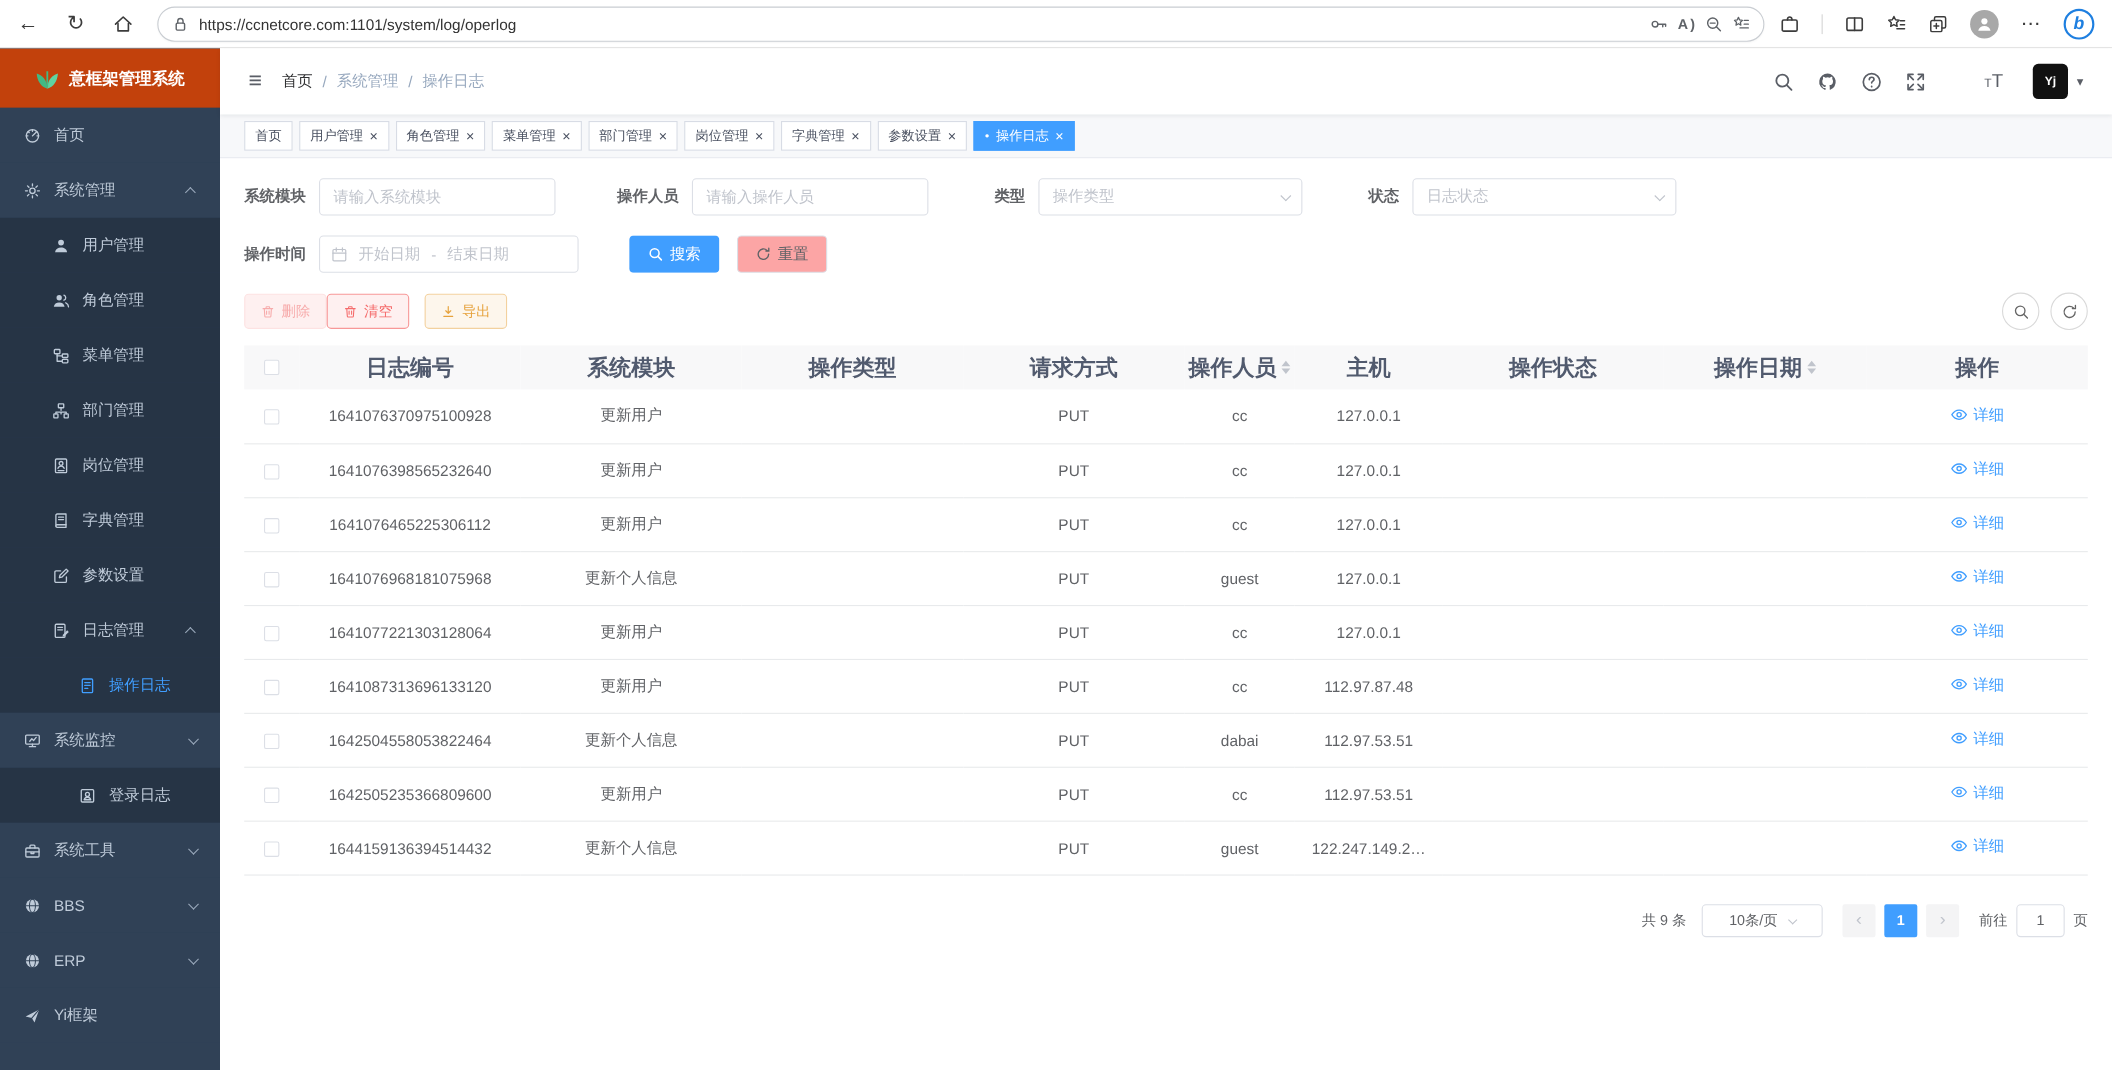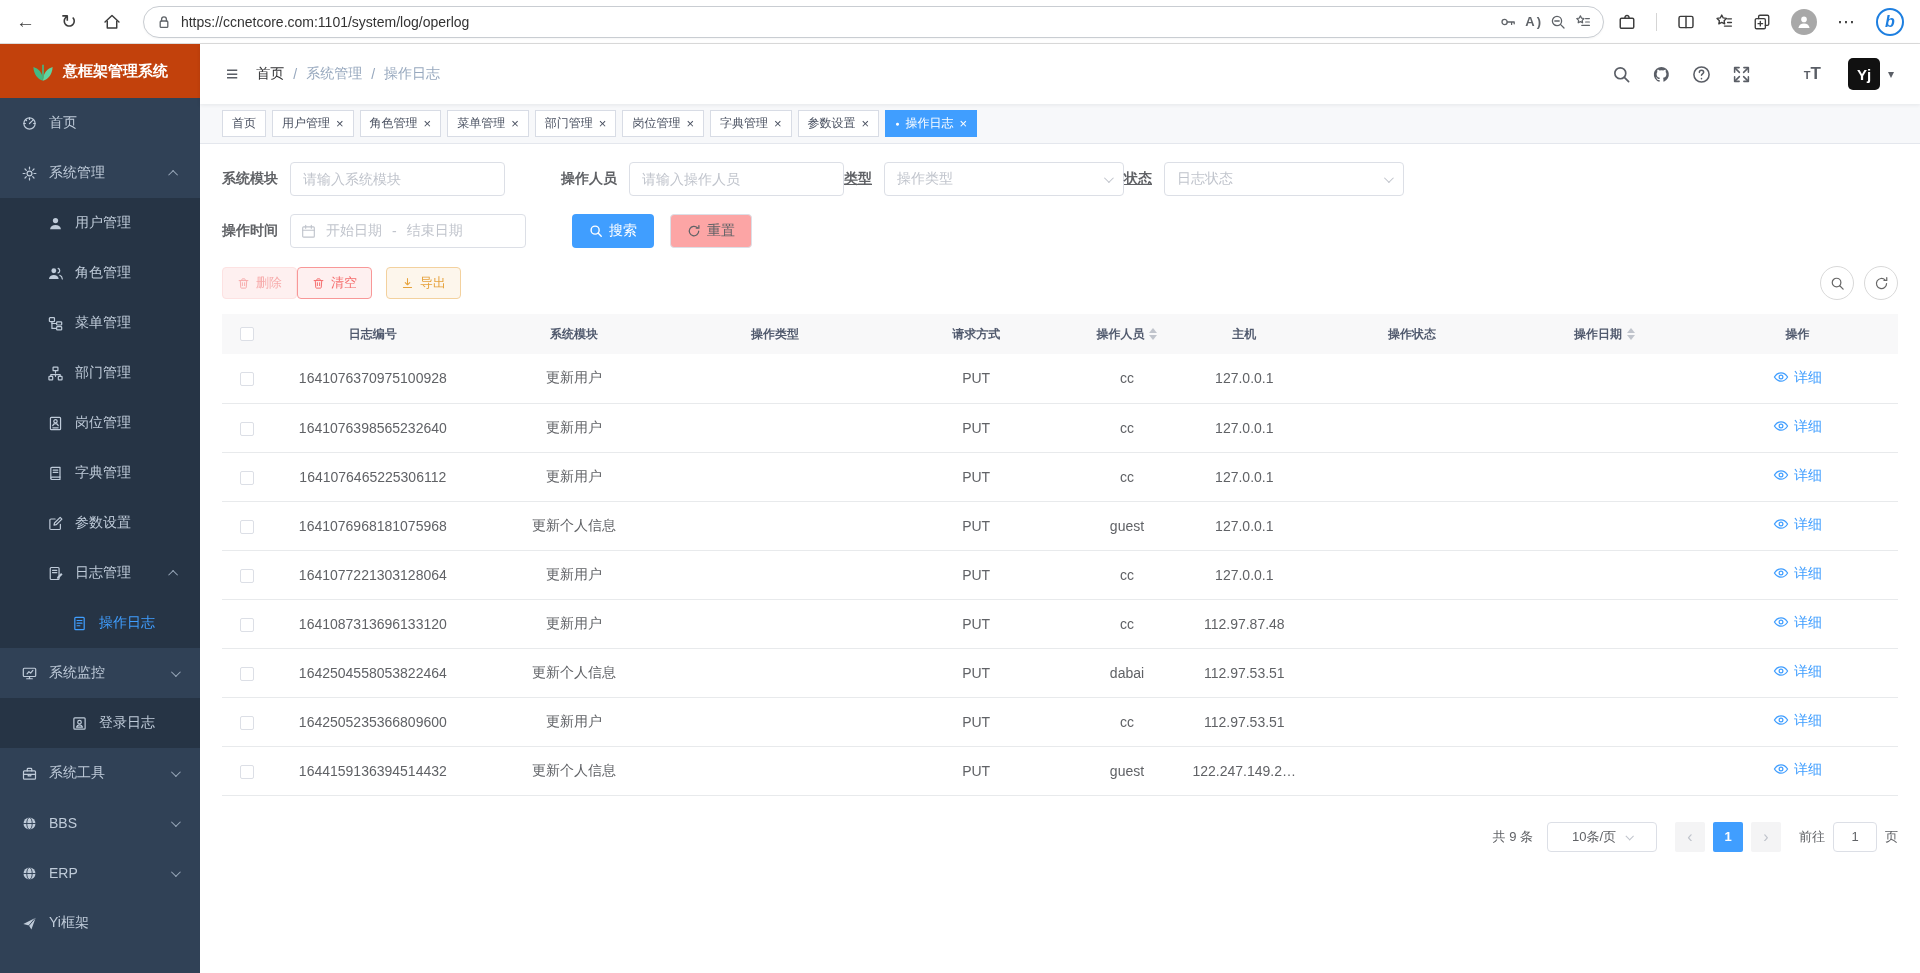--- a/index.html
+++ b/index.html
@@ -43,60 +43,60 @@
   
   .main{flex:1;display:flex;flex-direction:column;min-width:0;background:#fff;}
   .navbar{height:60px;display:flex;align-items:center;padding:0 26px;box-shadow:0 1px 4px rgba(0,21,41,.08);position:relative;z-index:3;background:#fff;flex-shrink:0;}
   .collapse-ic{font-size:21px;color:#5a5e66;cursor:pointer;margin-right:18px;}
   .breadcrumb{display:flex;align-items:center;gap:9px;font-size:14px;}
   .crumb-home{color:#303133;cursor:pointer;}
   .crumb-sep{color:#97a8be;}
   .crumb{color:#97a8be;}
   .nav-right{margin-left:auto;display:flex;align-items:center;gap:21px;color:#5a5e66;}
   .nav-right svg{width:19px;height:19px;}
-  .tt-icon{font-weight:bold;color:#5a5e66;cursor:pointer;margin-left:32px;}
+  .tt-icon{font-weight:normal;color:#5a5e66;cursor:pointer;margin-left:32px;}
   .tt-icon .t-small{font-size:11px;}
   .tt-icon .t-big{font-size:17px;}
   .user-wrap{display:flex;align-items:center;gap:8px;margin-left:6px;cursor:pointer;}
-  .user-avatar{width:32px;height:32px;border-radius:5px;background:#111;color:#fff;font-weight:bold;font-size:15px;display:flex;align-items:center;justify-content:center;}
+  .user-avatar{width:32px;height:32px;border-radius:5px;background:#111;color:#fff;font-weight:bold;font-size:11px;display:flex;align-items:center;justify-content:center;}
   .caret-down{color:#5a5e66;font-size:12px;}
   .tabsbar{height:40px;background:#f7f8fa;border-bottom:1px solid #e4e7ed;display:flex;align-items:center;padding:0 22px;gap:6px;flex-shrink:0;}
   .tag-tab{height:27px;display:flex;align-items:center;gap:6px;padding:0 9px;background:#fff;border:1px solid #d8dce5;color:#495060;font-size:12px;cursor:pointer;white-space:nowrap;}
   .tag-tab .dot{font-size:7px;line-height:1;}
   .tag-tab .tab-x{font-size:13px;color:inherit;}
   .tag-tab.active{background:#409eff;border-color:#409eff;color:#fff;}
   .content{flex:1;background:#fff;padding:18px 22px 0 22px;overflow:hidden;}
   
   .f-row{display:flex;align-items:center;margin-bottom:18px;}
   .f-label{font-weight:bold;color:#606266;margin-right:12px;white-space:nowrap;}
   .f-input{height:34px;border:1px solid #dcdfe6;border-radius:4px;padding:0 12px;font-size:14px;color:#606266;width:215px;outline:none;font-family:inherit;}
   .f-input::placeholder{color:#c0c4cc;}
   .f-select{height:34px;width:240px;border:1px solid #dcdfe6;border-radius:4px;display:flex;align-items:center;padding:0 12px;color:#c0c4cc;cursor:pointer;background:#fff;}
   .f-select .sel-chev{margin-left:auto;width:7px;height:7px;border-right:1.3px solid #c0c4cc;border-bottom:1.3px solid #c0c4cc;transform:rotate(45deg) translateY(-2px);}
   .gap1{margin-left:56px;}
-  .gap2{text-decoration:underline;}
+  .gap2{margin-left:60px;}
   .date-range{height:34px;width:236px;border:1px solid #dcdfe6;border-radius:4px;display:flex;align-items:center;padding:0 10px;gap:10px;color:#c0c4cc;cursor:pointer;}
   .date-range svg{width:15px;height:15px;color:#c0c4cc;}
   .btn{height:34px;border-radius:4px;display:inline-flex;align-items:center;gap:6px;padding:0 16px;font-size:14px;cursor:pointer;border:1px solid transparent;background:#fca5a5;font-family:inherit;}
   .btn svg{width:14px;height:14px;}
   .btn-primary{background:#409eff;color:#fff;margin-left:46px;}
   .btn-plain{border-color:#dcdfe6;color:#606266;margin-left:16px;}
   
   .action-row{display:flex;align-items:center;margin-bottom:14px;}
   .btn-sm{height:32px;padding:0 14px;font-size:13px;border-radius:4px;display:inline-flex;align-items:center;gap:6px;cursor:pointer;border:1px solid;background:#fff;font-family:inherit;}
   .btn-sm svg{width:13px;height:13px;}
   .btn-del{background:#fef0f0;border-color:#fde2e2;color:#f7abab;cursor:not-allowed;}
   .btn-clear{background:#fef0f0;border-color:#f89898;color:#f56c6c;}
   .btn-export{background:#fdf6ec;border-color:#f3d19e;color:#e6a23c;margin-left:14px;}
   .round-btns{margin-left:auto;display:flex;gap:10px;}
   .round-btn{width:34px;height:34px;border:1px solid #d9d9d9;border-radius:50%;display:flex;align-items:center;justify-content:center;color:#666;cursor:pointer;background:#fff;}
   .round-btn svg{width:15px;height:15px;}
   
   table{width:100%;border-collapse:collapse;table-layout:fixed;}
-  thead th{background:#f8f8f9;height:40px;font-size:12px;color:#515a6e;font-weight:bold;text-align:center;white-space:nowrap;}
+  thead th{background:#f8f8f9;height:40px;font-size:20px;color:#515a6e;font-weight:bold;text-align:center;white-space:nowrap;}
   tbody td{height:49px;border-bottom:1px solid #e8eaec;text-align:center;color:#606266;font-size:14px;white-space:nowrap;overflow:hidden;text-overflow:ellipsis;}
   .th-inner{display:inline-flex;align-items:center;gap:5px;}
   .sorter{display:inline-flex;flex-direction:column;gap:2px;cursor:pointer;}
   .sorter .su{width:0;height:0;border-left:4px solid transparent;border-right:4px solid transparent;border-bottom:5px solid #c0c4cc;}
   .sorter .sd{width:0;height:0;border-left:4px solid transparent;border-right:4px solid transparent;border-top:5px solid #c0c4cc;}
   .checkbox{display:inline-block;width:14px;height:14px;border:1px solid #dcdfe6;border-radius:2px;background:#fff;cursor:pointer;vertical-align:middle;}
   .detail-link{display:inline-flex;align-items:flex-start;gap:5px;color:#409eff;cursor:pointer;}
   .detail-link svg{width:16px;height:16px;}
   
   .pagination{display:flex;align-items:center;justify-content:flex-end;margin-top:26px;color:#606266;font-size:13px;gap:0;}

